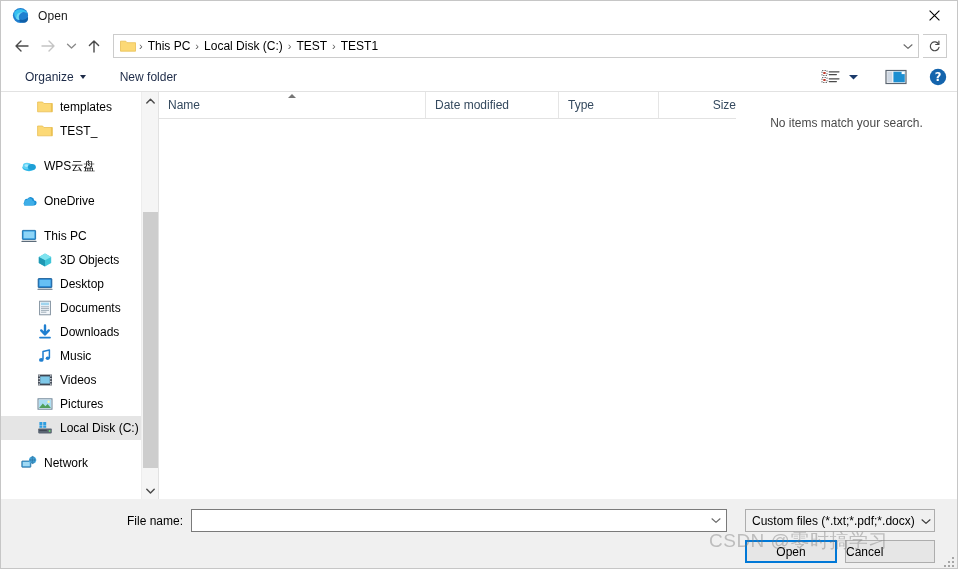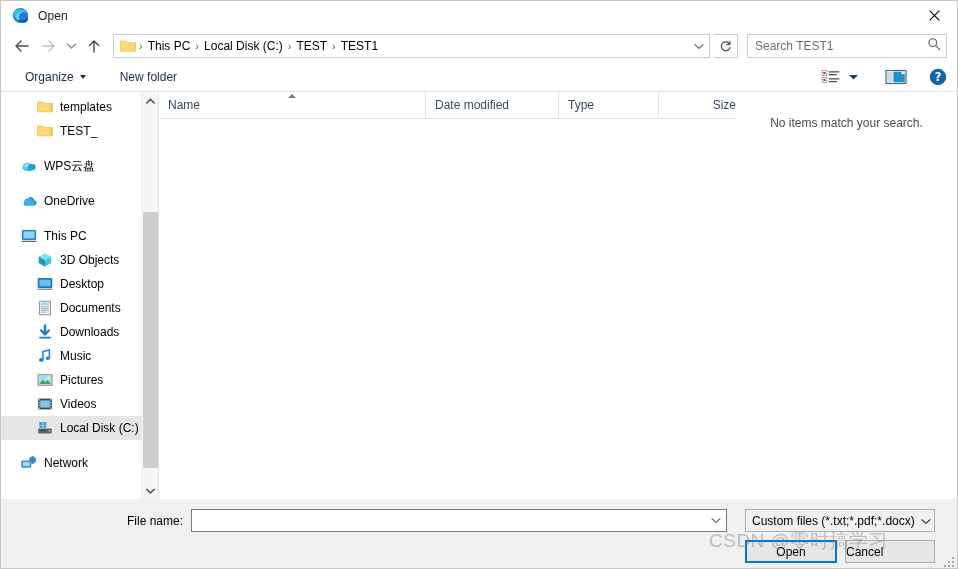--- a/index.html
+++ b/index.html
@@ -357,29 +357,20 @@
       </span>
     </div>
 
     <div id="refresh-btn">
       <svg width="13" height="13" viewBox="0 0 13 13">
         <path d="M10.6 4.2 A4.4 4.4 0 1 0 11 7.4" stroke="#4a4a4a" stroke-width="1.2" fill="none" stroke-linecap="round"></path>
         <path d="M10.9 1.2 V4.5 H7.7" stroke="#4a4a4a" stroke-width="1.2" fill="none" stroke-linecap="round" stroke-linejoin="round"></path>
       </svg>
     </div>
 
-    <div id="searchbox">
-      <span id="search-text">Search TEST1</span>
-      <span>
-        <svg width="14" height="14" viewBox="0 0 14 14">
-          <circle cx="5.8" cy="5.6" r="3.9" stroke="#5a5a5a" stroke-width="1.1" fill="none"></circle>
-          <path d="M8.8 8.6 L12.6 12.6" stroke="#5a5a5a" stroke-width="1.1" stroke-linecap="round"></path>
-        </svg>
-      </span>
-    </div>
   </div>
 
   <div id="cmdbar">
     <div class="cmd">
       <span>Organize</span>
       <span class="caret"></span>
     </div>
     <div class="cmd" id="cmd-newfolder">
       <span>New folder</span>
     </div>
@@ -516,46 +507,46 @@
                 <path d="M6 11.6 V3.4 L12.4 1.9 V10" stroke="#1f7fd0" stroke-width="1.5" fill="none" stroke-linejoin="round"></path>
                 <ellipse cx="4.3" cy="11.9" rx="2.3" ry="1.9" fill="#1f7fd0"></ellipse>
                 <ellipse cx="10.7" cy="10.3" rx="2" ry="1.7" fill="#1f7fd0"></ellipse>
               </svg>
             </span>
             <span>Music</span>
           </div>
           <div class="tree-item" style="padding-left: 36px;">
             <span class="tree-ico">
               <svg width="16" height="16" viewBox="0 0 16 16">
-                <rect x="1" y="2.8" width="14" height="10.4" fill="#e9f3fa" stroke="#6d8496" stroke-width="1"></rect>
-                <rect x="2.1" y="3.9" width="11.8" height="8.2" fill="#a8dcf2"></rect>
-                <path d="M2.1 12.1 L5.8 7.4 L8.4 10.2 L10.6 8 L13.9 12.1 Z" fill="#4f9f5a"></path>
-                <circle cx="11.6" cy="5.8" r="1.2" fill="#fff3a8"></circle>
-              </svg>
-            </span>
-            <span>Pictures</span>
-          </div>
-          <div class="tree-item" style="padding-left: 36px;">
-            <span class="tree-ico">
-              <svg width="16" height="16" viewBox="0 0 16 16">
                 <rect x="1" y="2.6" width="14" height="10.8" fill="#3f4652"></rect>
                 <rect x="3.2" y="4.4" width="9.6" height="7.2" fill="#7ec8e8"></rect>
                 <g fill="#e8edf2">
                   <rect x="1.5" y="3.2" width="1.3" height="1.3"></rect>
                   <rect x="1.5" y="6" width="1.3" height="1.3"></rect>
                   <rect x="1.5" y="8.8" width="1.3" height="1.3"></rect>
                   <rect x="1.5" y="11.5" width="1.3" height="1.3"></rect>
                   <rect x="13.2" y="3.2" width="1.3" height="1.3"></rect>
                   <rect x="13.2" y="6" width="1.3" height="1.3"></rect>
                   <rect x="13.2" y="8.8" width="1.3" height="1.3"></rect>
                   <rect x="13.2" y="11.5" width="1.3" height="1.3"></rect>
                 </g>
               </svg>
             </span>
             <span>Videos</span>
+          </div>
+          <div class="tree-item" style="padding-left: 36px;">
+            <span class="tree-ico">
+              <svg width="16" height="16" viewBox="0 0 16 16">
+                <rect x="1" y="2.8" width="14" height="10.4" fill="#e9f3fa" stroke="#6d8496" stroke-width="1"></rect>
+                <rect x="2.1" y="3.9" width="11.8" height="8.2" fill="#a8dcf2"></rect>
+                <path d="M2.1 12.1 L5.8 7.4 L8.4 10.2 L10.6 8 L13.9 12.1 Z" fill="#4f9f5a"></path>
+                <circle cx="11.6" cy="5.8" r="1.2" fill="#fff3a8"></circle>
+              </svg>
+            </span>
+            <span>Pictures</span>
           </div>
           <div class="tree-item selected" style="padding-left: 36px;">
             <span class="tree-ico">
               <svg width="16" height="16" viewBox="0 0 16 16">
                 <rect x="1.2" y="8.4" width="13.6" height="5" rx=".8" fill="#5a6572"></rect>
                 <rect x="2.4" y="9.8" width="7.4" height="1.2" fill="#3f4753"></rect>
                 <circle cx="12.6" cy="10.9" r="1" fill="#6fd96f"></circle>
                 <g fill="#2f9ee0">
                   <rect x="2.4" y="2" width="3" height="3"></rect>
                   <rect x="6.2" y="2" width="3" height="3"></rect>

